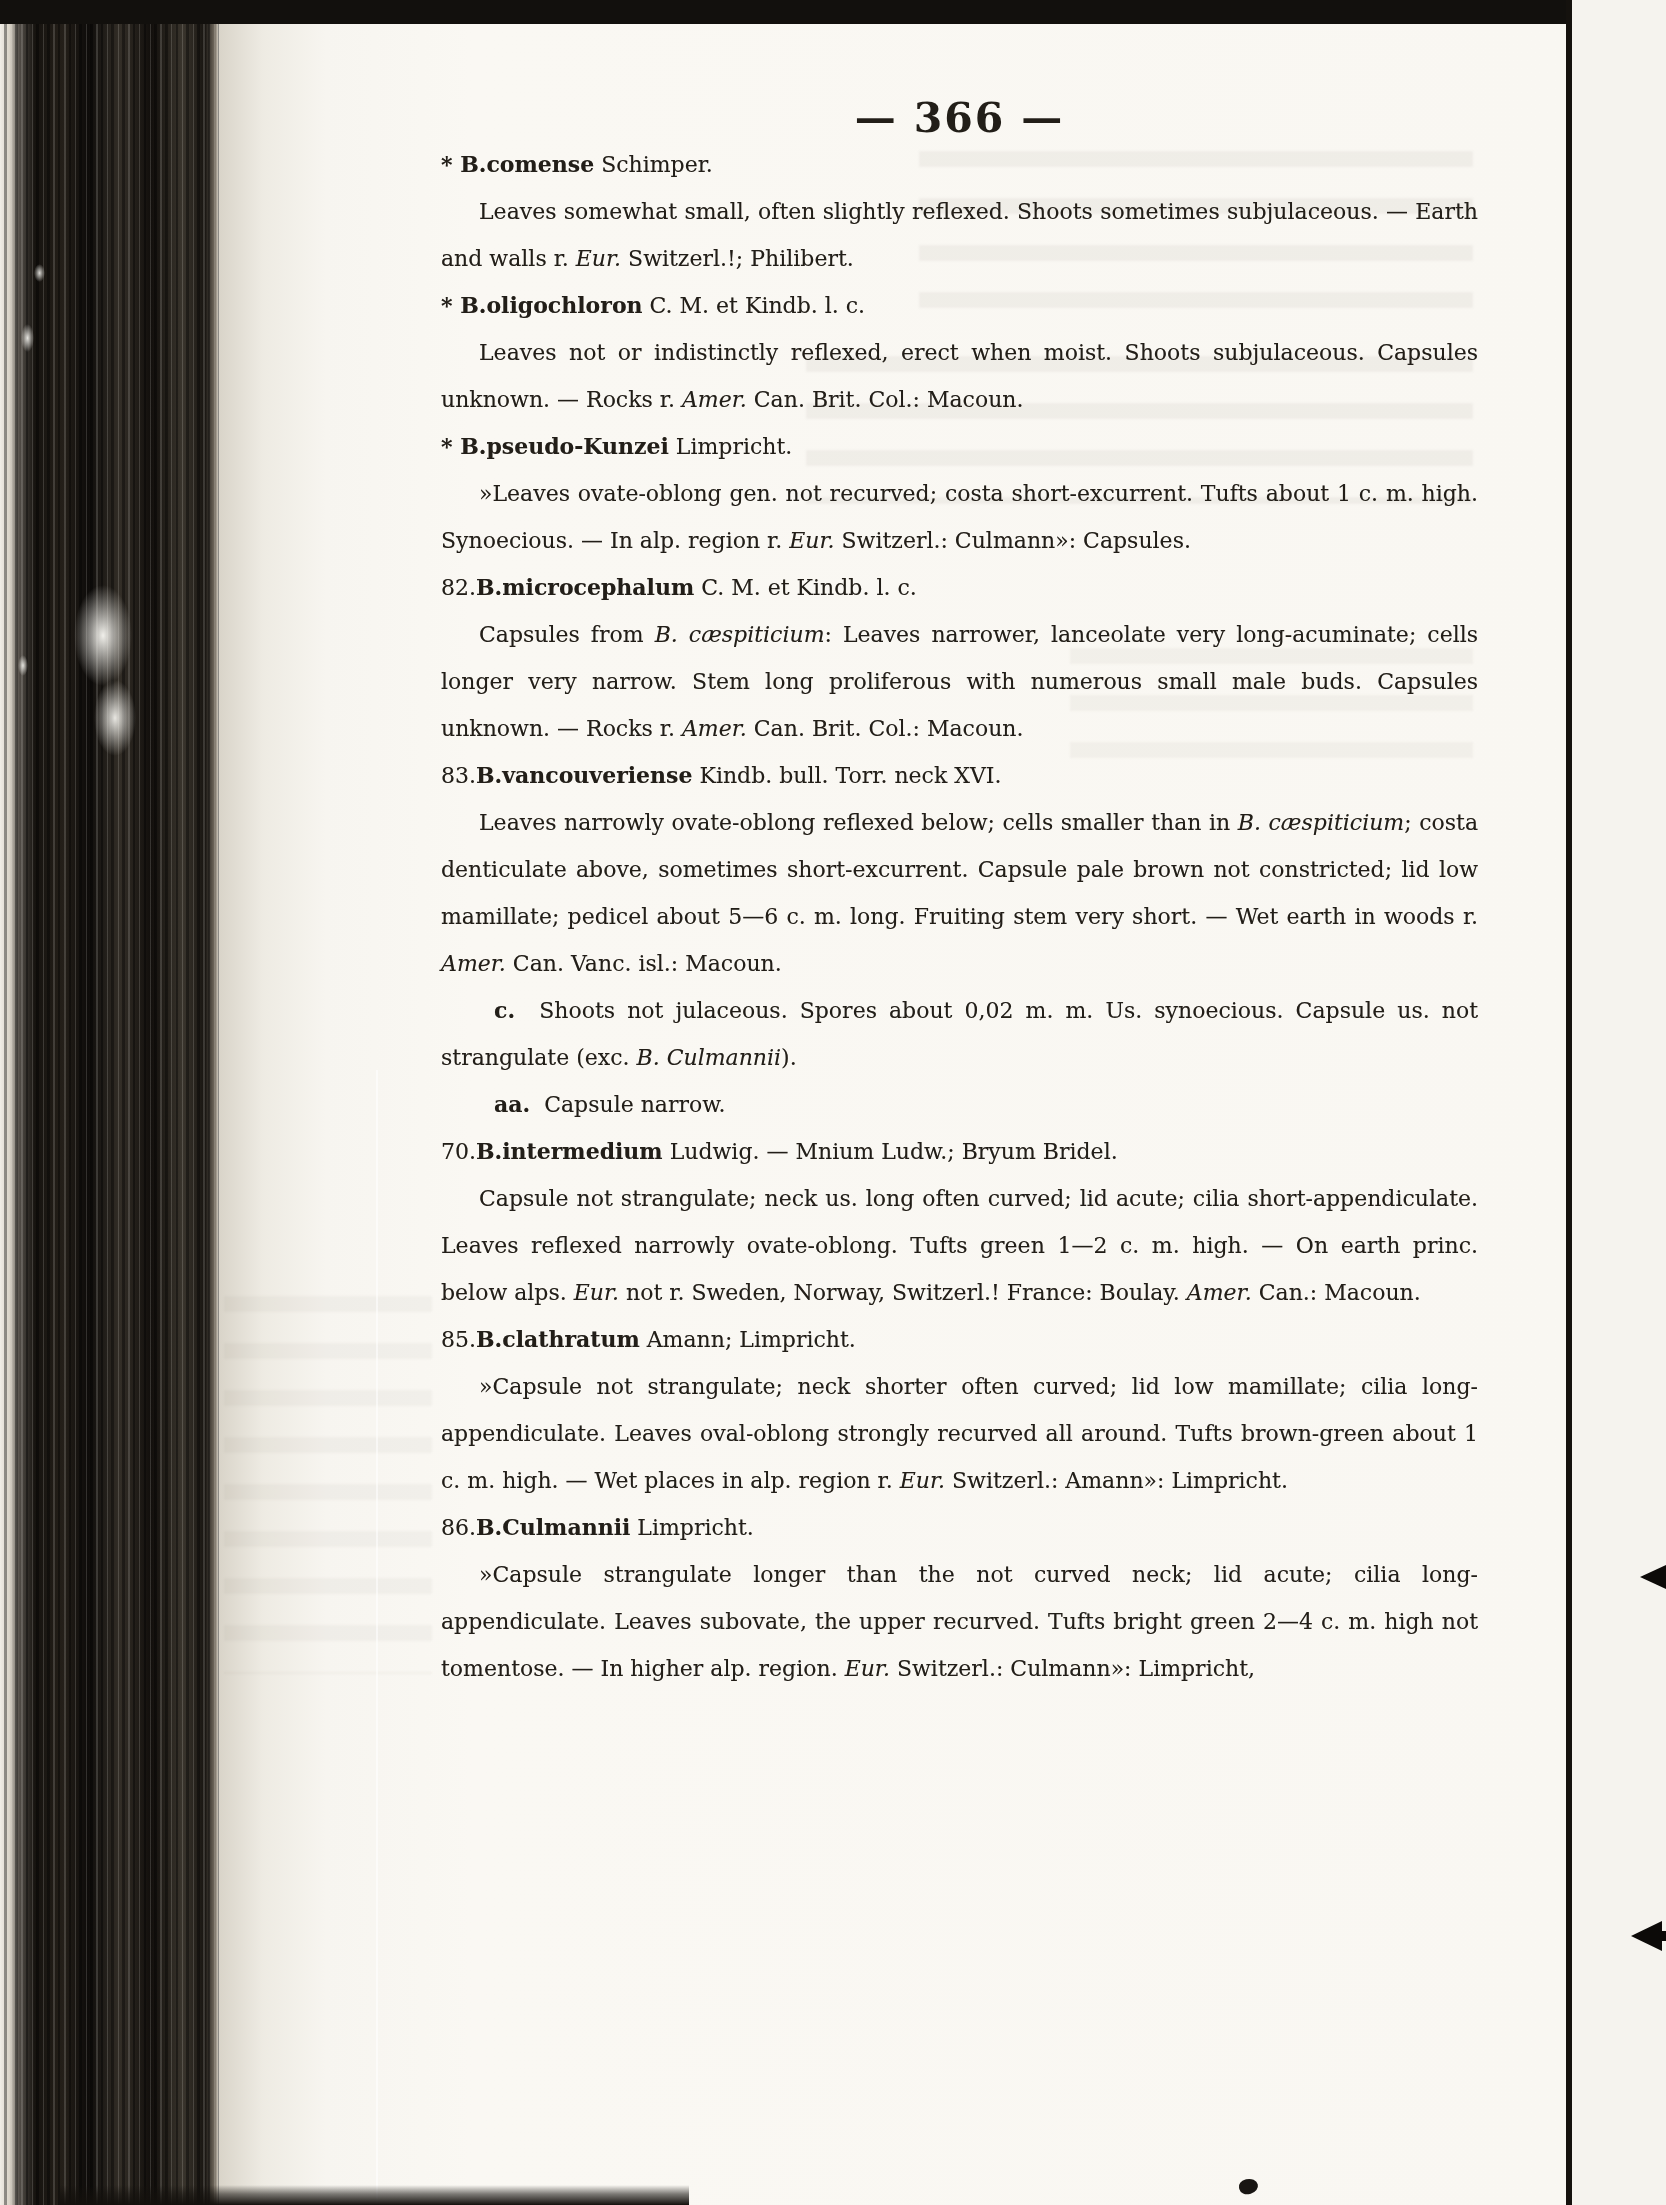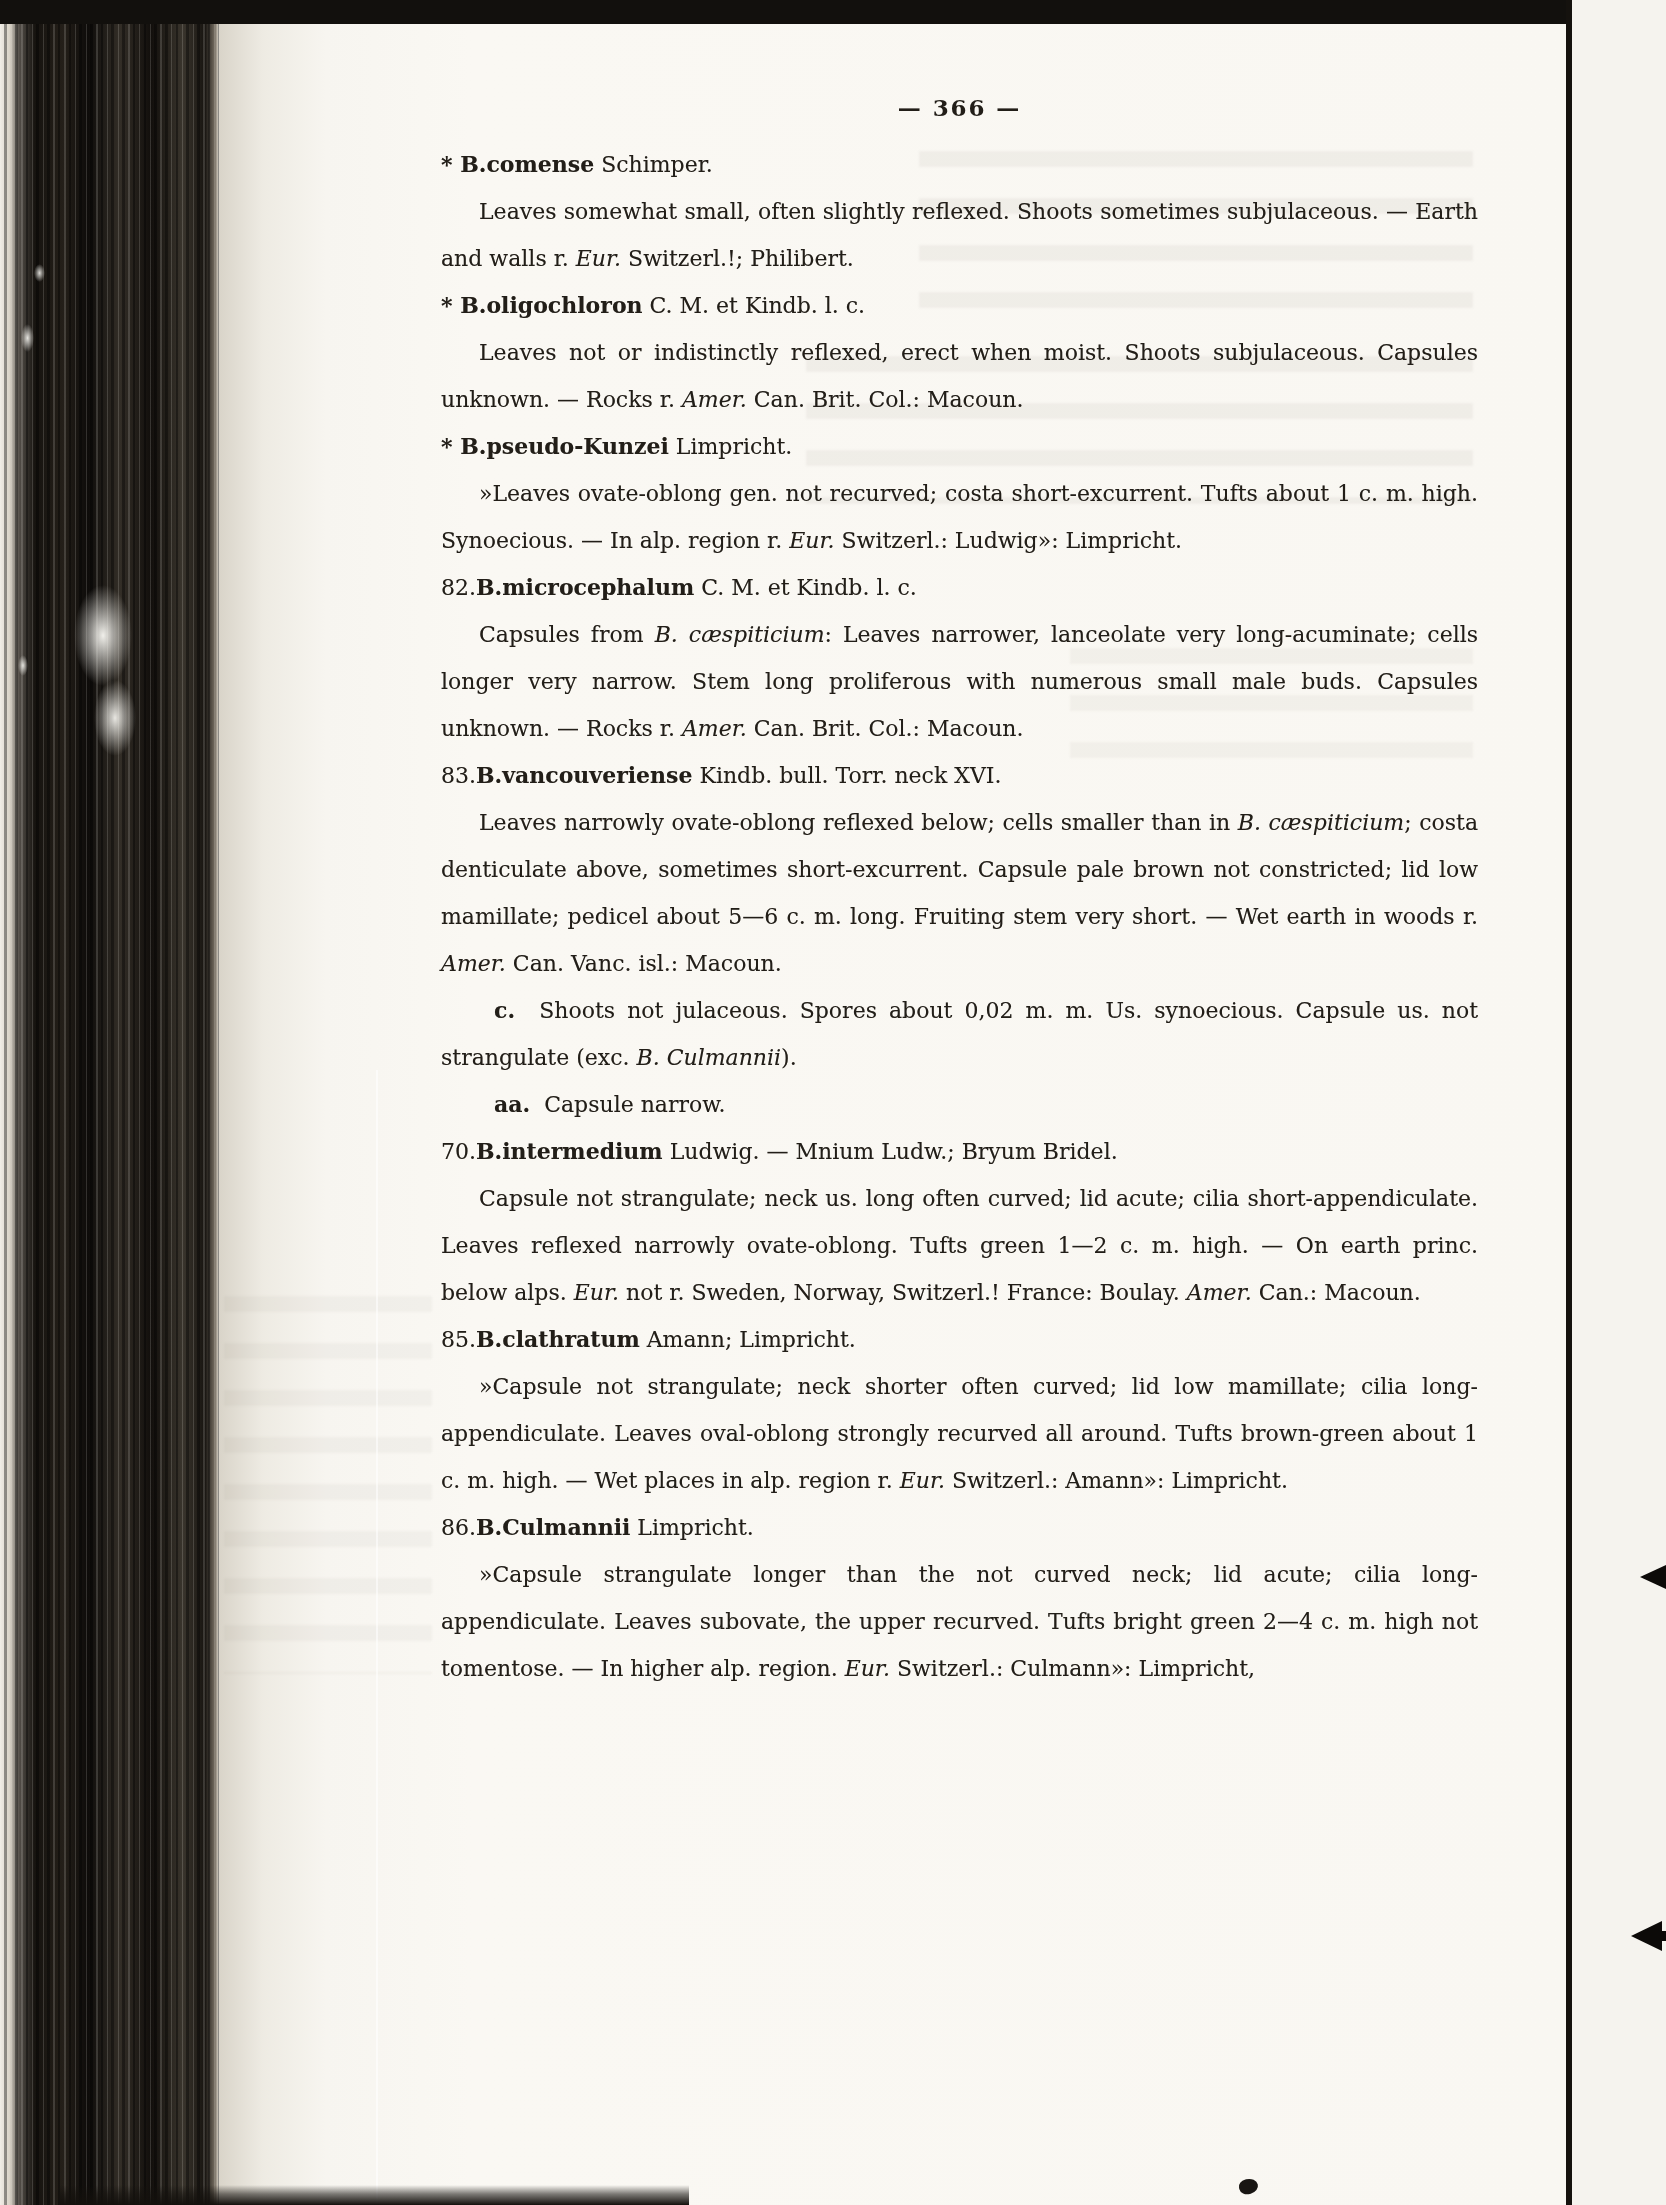--- a/index.html
+++ b/index.html
@@ -50,21 +50,21 @@
   .ghost.gb{left:806px;top:356px;width:667px;height:148px;}
   .ghost.gc{left:224px;top:1296px;width:208px;height:378px;opacity:0.09;}
   .ghost.gd{left:1070px;top:648px;width:403px;height:113px;opacity:0.10;}
 
   
   .crease{position:absolute;left:376px;top:1070px;width:1.9px;height:1135px;background:rgba(255,255,255,0.55);z-index:2;}
 
   
   .page-number{
     position:absolute;left:441px;top:94px;width:1037px;z-index:5;
-    text-align:center;font-size:23px;font-weight:bold;letter-spacing:1.9px;color:#221e18;
+    text-align:center;font-size:41px;font-weight:bold;letter-spacing:1.9px;color:#221e18;
   }
   .text-column{
     position:absolute;left:441px;top:141px;width:1037px;z-index:5;
     font-size:22px;line-height:47px;text-align:justify;hyphens:none;
     color:#221e18;text-shadow:0 0 0.6px rgba(34,30,24,0.35);
   }
   .text-column p{margin:0;padding:0;}
   .text-column p.body{text-indent:38px;}
   .text-column p.key{text-indent:53px;}
   .seg-b{font-weight:bold;}
@@ -104,21 +104,21 @@
   <div class="bottom-edge"></div>
 
   <div class="page-number">— 366 —</div>
 
   <div class="text-column">
       <p class="entry"><span class="seg-b">* B.comense</span><span class="seg-n"> Schimper.</span></p>
       <p class="body"><span class="seg-n">Leaves somewhat small, often slightly reflexed. Shoots sometimes subjulaceous. — Earth and walls r. </span><span class="seg-i">Eur.</span><span class="seg-n"> Switzerl.!; Philibert.</span></p>
       <p class="entry"><span class="seg-b">* B.oligochloron</span><span class="seg-n"> C. M. et Kindb. l. c.</span></p>
       <p class="body"><span class="seg-n">Leaves not or indistinctly reflexed, erect when moist. Shoots subjulaceous. Capsules unknown. — Rocks r. </span><span class="seg-i">Amer.</span><span class="seg-n"> Can. Brit. Col.: Macoun.</span></p>
       <p class="entry"><span class="seg-b">* B.pseudo-Kunzei</span><span class="seg-n"> Limpricht.</span></p>
-      <p class="body"><span class="seg-n">»Leaves ovate-oblong gen. not recurved; costa short-excurrent. Tufts about 1 c. m. high. Synoecious. — In alp. region r. </span><span class="seg-i">Eur.</span><span class="seg-n"> Switzerl.: Ludwig»: Limpricht.</span></p>
+      <p class="body"><span class="seg-n">»Leaves ovate-oblong gen. not recurved; costa short-excurrent. Tufts about 1 c. m. high. Synoecious. — In alp. region r. </span><span class="seg-i">Eur.</span><span class="seg-n"> Switzerl.: Culmann»: Capsules.</span></p>
       <p class="entry"><span class="seg-n">82.</span><span class="seg-b">B.microcephalum</span><span class="seg-n"> C. M. et Kindb. l. c.</span></p>
       <p class="body"><span class="seg-n">Capsules from </span><span class="seg-i">B. cæspiticium</span><span class="seg-n">: Leaves narrower, lanceolate very long-acuminate; cells longer very narrow. Stem long proliferous with numerous small male buds. Capsules unknown. — Rocks r. </span><span class="seg-i">Amer.</span><span class="seg-n"> Can. Brit. Col.: Macoun.</span></p>
       <p class="entry"><span class="seg-n">83.</span><span class="seg-b">B.vancouveriense</span><span class="seg-n"> Kindb. bull. Torr. neck XVI.</span></p>
       <p class="body"><span class="seg-n">Leaves narrowly ovate-oblong reflexed below; cells smaller than in </span><span class="seg-i">B. cæspiticium</span><span class="seg-n">; costa denticulate above, sometimes short-excurrent. Capsule pale brown not constricted; lid low mamillate; pedicel about 5—6 c. m. long. Fruiting stem very short. — Wet earth in woods r. </span><span class="seg-i">Amer.</span><span class="seg-n"> Can. Vanc. isl.: Macoun.</span></p>
       <p class="key"><span class="seg-b">c.</span><span class="seg-n">&nbsp;&nbsp;Shoots not julaceous. Spores about 0,02 m. m. Us. synoecious. Capsule us. not strangulate (exc. </span><span class="seg-i">B. Culmannii</span><span class="seg-n">).</span></p>
       <p class="key"><span class="seg-b">aa.</span><span class="seg-n">&nbsp;&nbsp;Capsule narrow.</span></p>
       <p class="entry"><span class="seg-n">70.</span><span class="seg-b">B.intermedium</span><span class="seg-n"> Ludwig. — Mnium Ludw.; Bryum Bridel.</span></p>
       <p class="body"><span class="seg-n">Capsule not strangulate; neck us. long often curved; lid acute; cilia short-appendiculate. Leaves reflexed narrowly ovate-oblong. Tufts green 1—2 c. m. high. — On earth princ. below alps. </span><span class="seg-i">Eur.</span><span class="seg-n"> not r. Sweden, Norway, Switzerl.! France: Boulay. </span><span class="seg-i">Amer.</span><span class="seg-n"> Can.: Macoun.</span></p>
       <p class="entry"><span class="seg-n">85.</span><span class="seg-b">B.clathratum</span><span class="seg-n"> Amann; Limpricht.</span></p>
       <p class="body"><span class="seg-n">»Capsule not strangulate; neck shorter often curved; lid low mamillate; cilia long-appendiculate. Leaves oval-oblong strongly recurved all around. Tufts brown-green about 1 c. m. high. — Wet places in alp. region r. </span><span class="seg-i">Eur.</span><span class="seg-n"> Switzerl.: Amann»: Limpricht.</span></p>

